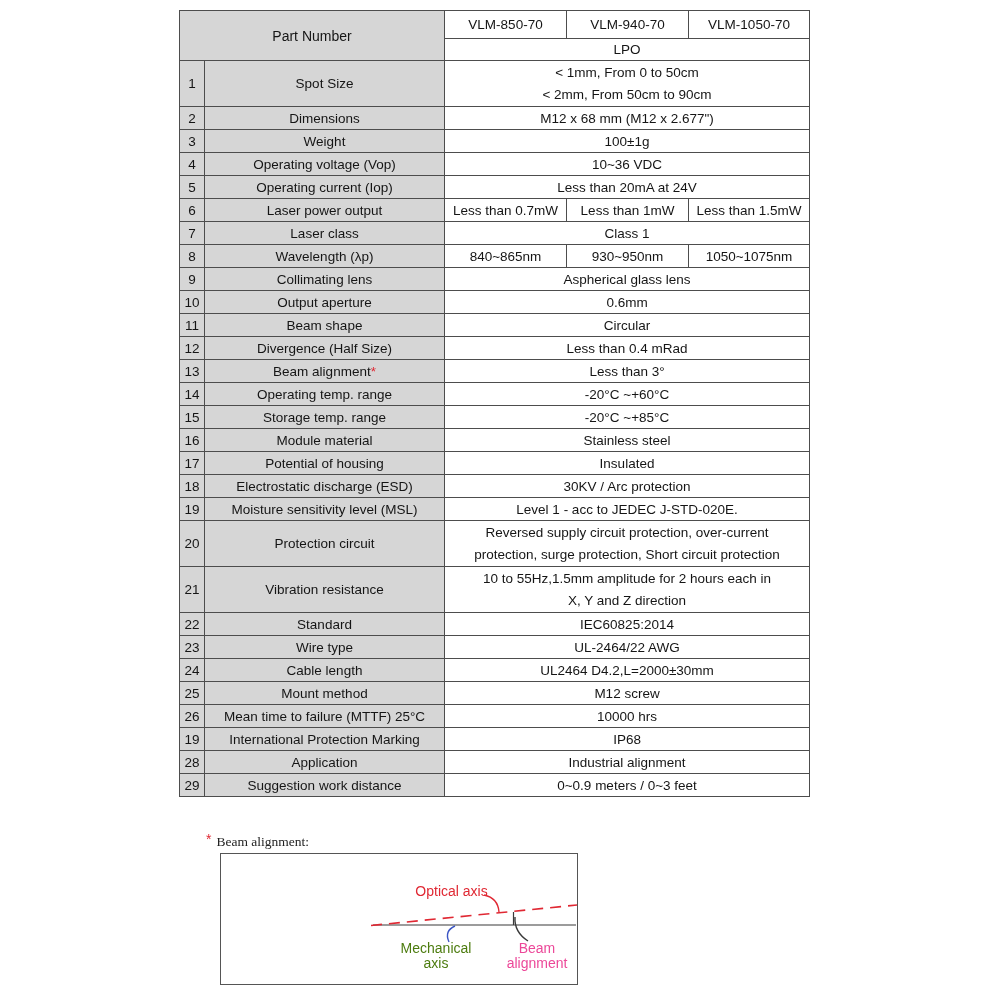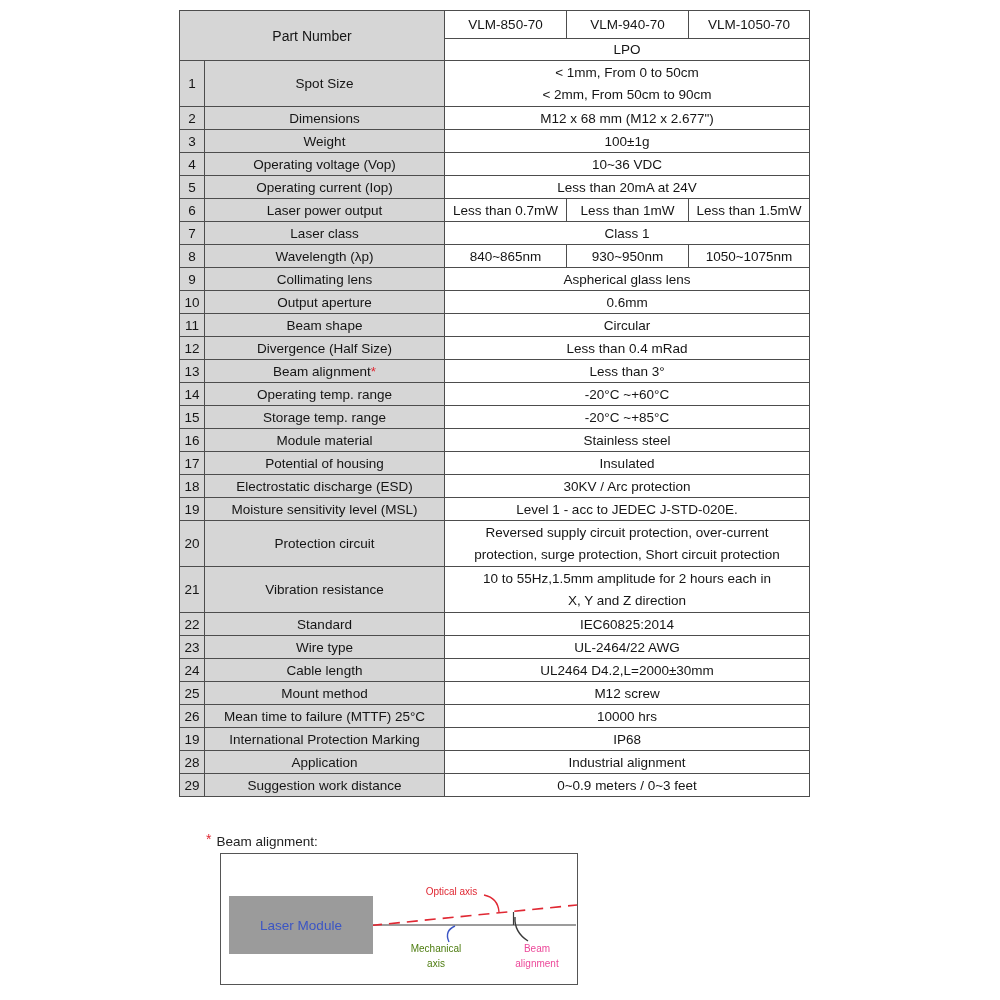--- a/index.html
+++ b/index.html
@@ -18,30 +18,30 @@
   tr.r-models{height:28px;}
   tr.r-lpo{height:22px;}
   tr.r-two{height:46px;}
   td.pn{font-size:14px;}
   .two-line div{line-height:22px;}
   .red{color:#e02833;}
 
   
   .footnote{position:absolute;left:206px;top:831px;font-size:13.5px;}
   .footnote .star{color:#e02833;font-size:14px;vertical-align:2px;}
-  .footnote .txt{margin-left:5px;color:#222;}
+  .footnote .txt{margin-left:5px;color:#222;font-family:Liberation Serif, serif;}
 
   
   .diagram{position:absolute;left:220px;top:853px;width:356px;height:130px;
     border:1px solid #555;background:#fff;}
   .diagram svg{position:absolute;left:0;top:0;}
   .module{position:absolute;left:8px;top:42px;width:144px;height:58px;background:#9b9b9b;
     display:flex;align-items:center;justify-content:center;}
   .module span{color:#3b55c4;font-size:13.5px;}
-  .dlabel{position:absolute;font-size:10px;text-align:center;line-height:15px;}
+  .dlabel{position:absolute;font-size:14px;text-align:center;line-height:15px;}
   .lbl-optical{left:183px;top:30px;width:95px;color:#e02833;}
   .lbl-mech{left:165px;top:87px;width:100px;color:#4d7c0f;}
   .lbl-beam{left:271px;top:87px;width:90px;color:#ec4899;}
 </style>
 </head>
 <body>
 
 <div class="page">
 
   <table class="spec">
@@ -235,23 +235,20 @@
       <line x1="150" y1="71.5" x2="356" y2="51" stroke="#e02833" stroke-width="1.6" stroke-dasharray="11,7"></line>
 
       <line x1="292.5" y1="58" x2="292.5" y2="71" stroke="#3a3a3a" stroke-width="1.2"></line>
 
       <path d="M 263 41 Q 277 44 278 58" fill="none" stroke="#e02833" stroke-width="1.4"></path>
 
       <path d="M 228 88 Q 223 77 234 72" fill="none" stroke="#3b55c4" stroke-width="1.4"></path>
 
       <path d="M 307 87 Q 293 78 294 63" fill="none" stroke="#3a3a3a" stroke-width="1.4"></path>
     </svg>
-    <div class="module">
-      <span>Laser Module</span>
-    </div>
     <div class="dlabel lbl-optical">Optical axis</div>
     <div class="dlabel lbl-mech">
       <div>Mechanical</div>
       <div>axis</div>
     </div>
     <div class="dlabel lbl-beam">
       <div>Beam</div>
       <div>alignment</div>
     </div>
   </div>

